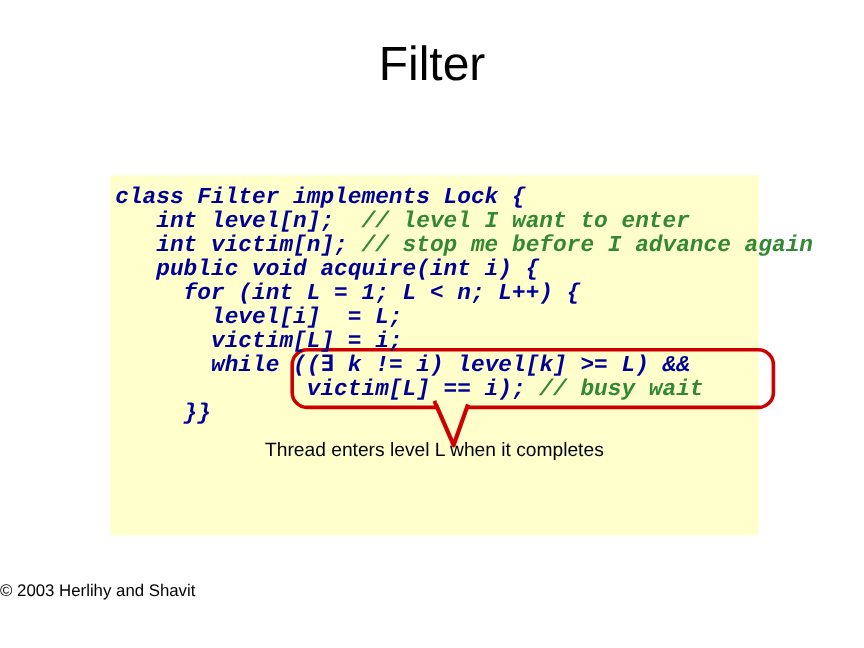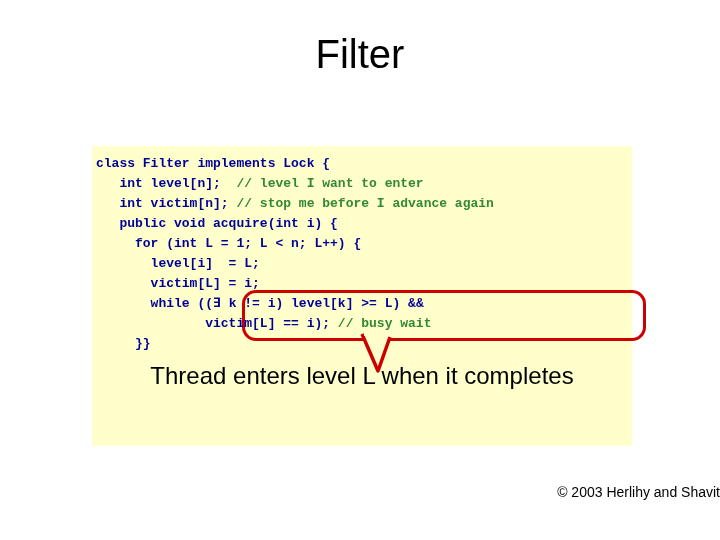--- a/index.html
+++ b/index.html
@@ -30,27 +30,28 @@
     left: 92px;
     top: 114px;
     width: 540px;
     height: 300px;
     background: #ffffcc;
     box-sizing: border-box;
     padding: 8px 4px 0 4px;
   }
   .code {
     font-family: "Courier New", monospace;
-    font-size: 13px;
+    font-size: 19px;
     line-height: 20px;
     color: #000099;
     font-weight: bold;
     white-space: pre;
     position: relative;
     z-index: 1;
+    font-style: italic;
   }
   .code .comment { color: #338833; }
   .callout-border {
     position: absolute;
     left: 150px;
     top: 144px;
     width: 398px;
     height: 45px;
     border: 3.5px solid #cc0000;
     border-radius: 14px;
@@ -65,31 +66,31 @@
     height: 0;
     z-index: 0;
   }
   .callout-tail svg { position: absolute; }
   .explain {
     position: absolute;
     left: 0;
     right: 0;
     top: 216px;
     text-align: center;
-    font-size: 24px;
+    font-size: 16px;
     color: #000;
     line-height: 28px;
     z-index: 2;
   }
   .copyright {
     position: absolute;
     left: 0;
     right: 0;
     top: 452px;
-    text-align: right;
+    text-align: left;
     font-size: 14px;
     color: #000;
   }
 </style>
 </head>
 <body>
 
 <div class="slide">
 
   <div class="title">Filter</div>

